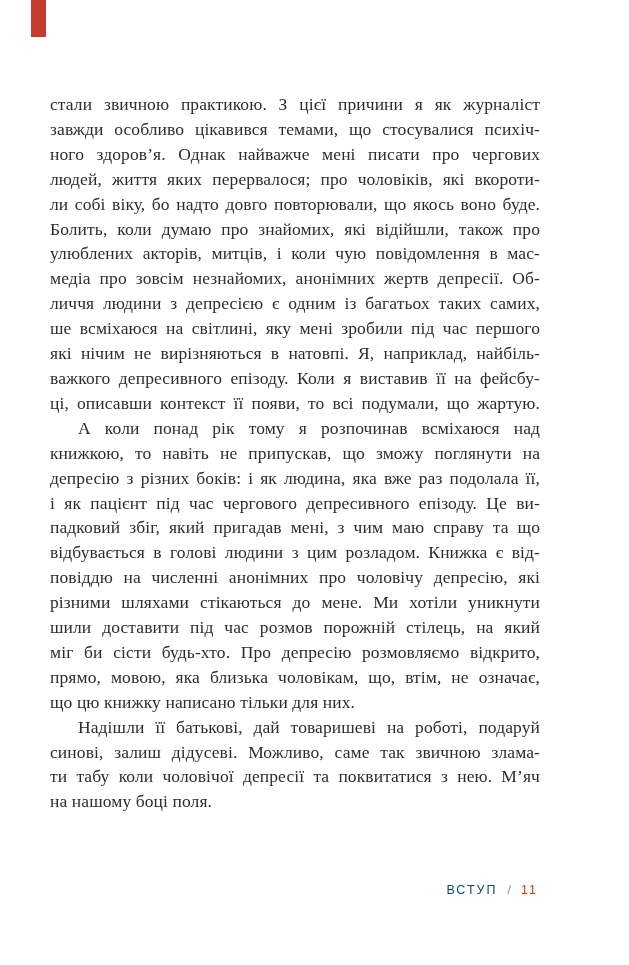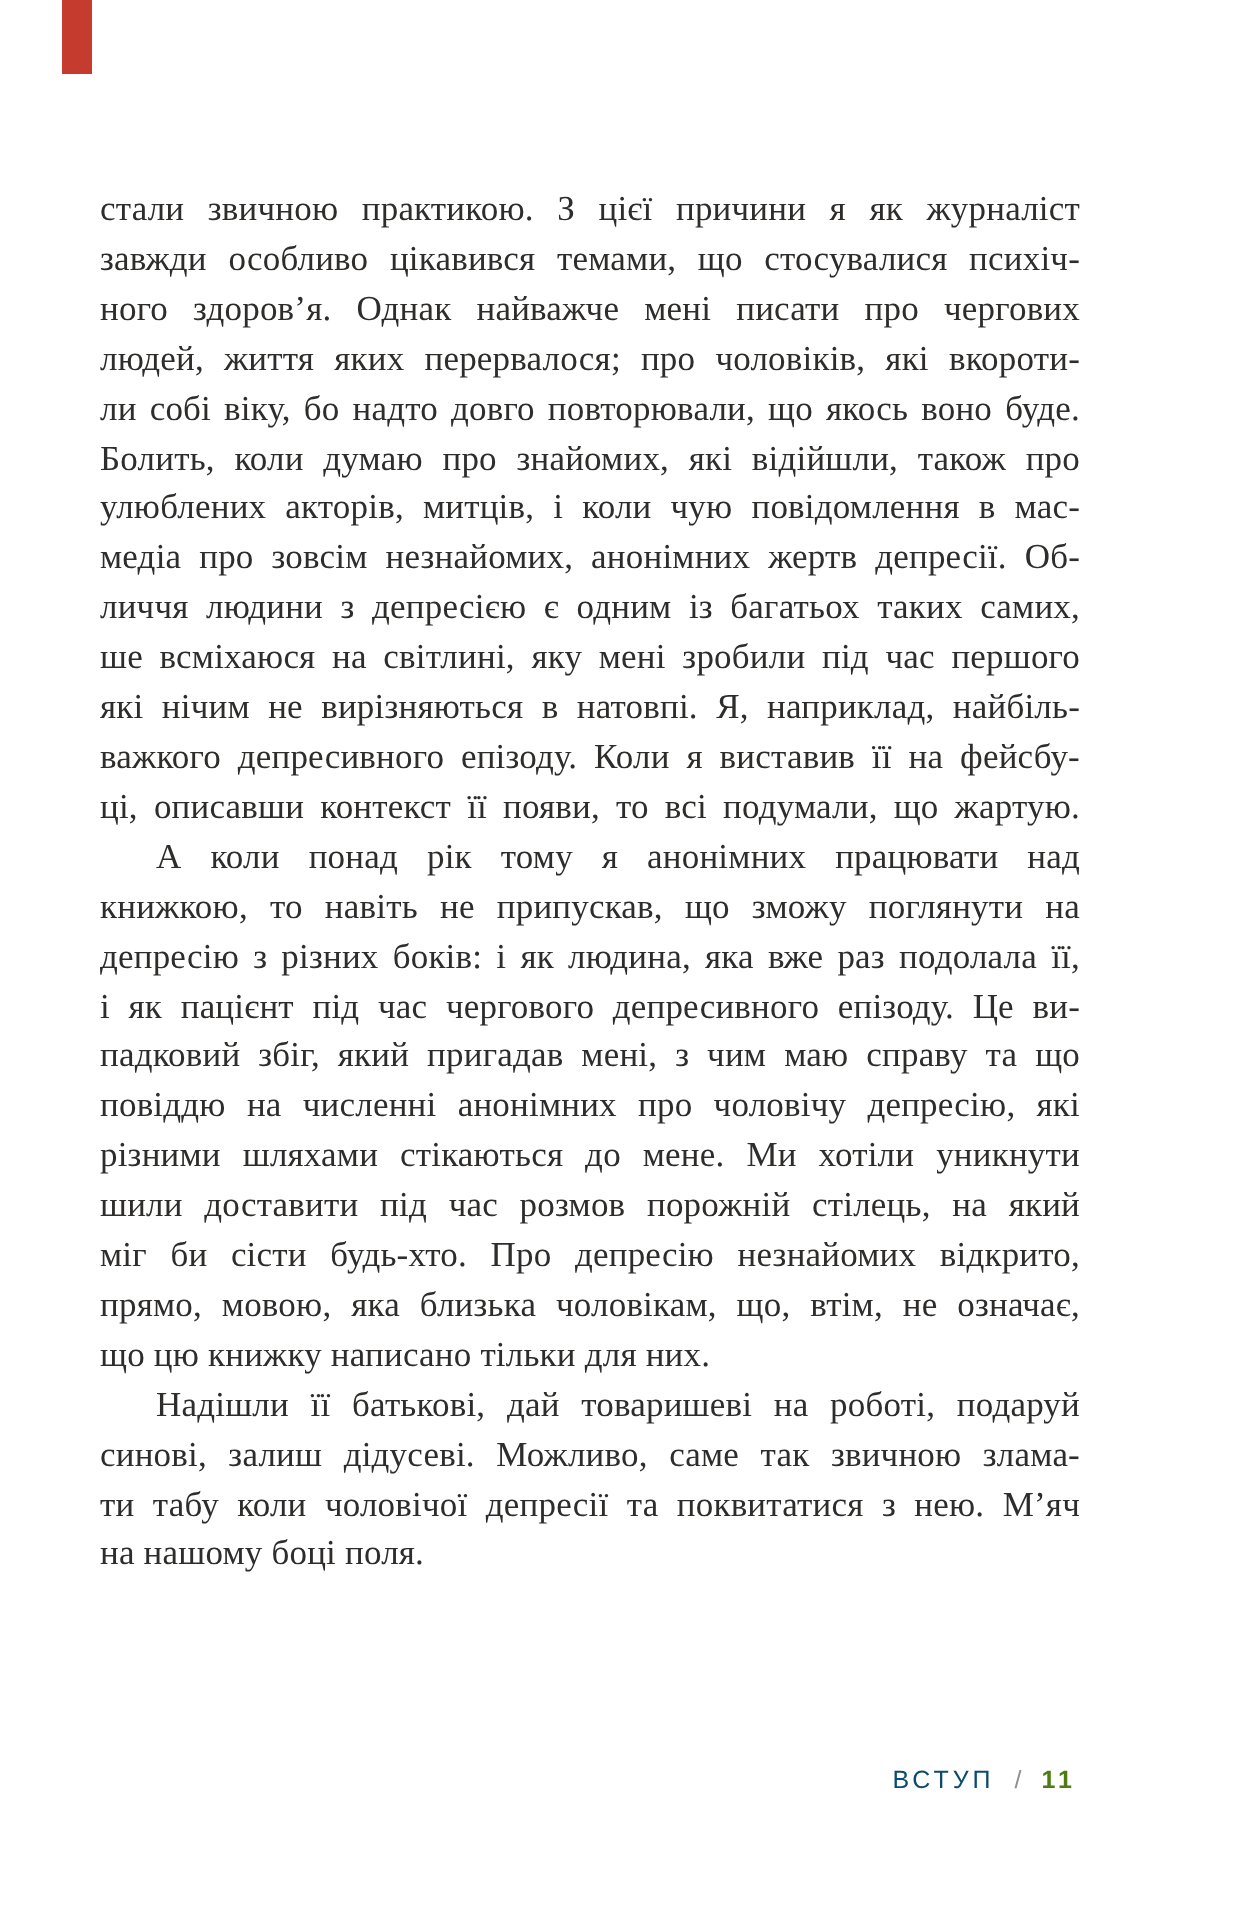--- a/index.html
+++ b/index.html
@@ -76,36 +76,37 @@
       <div class="text-line">людей, життя яких перервалося; про чоловіків, які вкороти-</div>
       <div class="text-line">ли собі віку, бо надто довго повторювали, що якось воно буде.</div>
       <div class="text-line">Болить, коли думаю про знайомих, які відійшли, також про</div>
       <div class="text-line">улюблених акторів, митців, і коли чую повідомлення в мас-</div>
       <div class="text-line">медіа про зовсім незнайомих, анонімних жертв депресії. Об-</div>
       <div class="text-line">личчя людини з депресією є одним із багатьох таких самих,</div>
       <div class="text-line">ше всміхаюся на світлині, яку мені зробили під час першого</div>
       <div class="text-line">які нічим не вирізняються в натовпі. Я, наприклад, найбіль-</div>
       <div class="text-line">важкого депресивного епізоду. Коли я виставив її на фейсбу-</div>
       <div class="text-line">ці, описавши контекст її появи, то всі подумали, що жартую.</div>
-      <div class="text-line indent">А коли понад рік тому я анонімних працювати над</div>
+      <div class="text-line indent">А коли понад рік тому я розпочинав всміхаюся над</div>
       <div class="text-line">книжкою, то навіть не припускав, що зможу поглянути на</div>
       <div class="text-line">депресію з різних боків: і як людина, яка вже раз подолала її,</div>
       <div class="text-line">і як пацієнт під час чергового депресивного епізоду. Це ви-</div>
       <div class="text-line">падковий збіг, який пригадав мені, з чим маю справу та що</div>
+      <div class="text-line">відбувається в голові людини з цим розладом. Книжка є від-</div>
       <div class="text-line">повіддю на численні анонімних про чоловічу депресію, які</div>
       <div class="text-line">різними шляхами стікаються до мене. Ми хотіли уникнути</div>
       <div class="text-line">шили доставити під час розмов порожній стілець, на який</div>
-      <div class="text-line">міг би сісти будь-хто. Про депресію незнайомих відкрито,</div>
+      <div class="text-line">міг би сісти будь-хто. Про депресію розмовляємо відкрито,</div>
       <div class="text-line">прямо, мовою, яка близька чоловікам, що, втім, не означає,</div>
       <div class="text-line no-justify">що цю книжку написано тільки для них.</div>
       <div class="text-line indent">Надішли її батькові, дай товаришеві на роботі, подаруй</div>
       <div class="text-line">синові, залиш дідусеві. Можливо, саме так звичною злама-</div>
       <div class="text-line">ти табу коли чоловічої депресії та поквитатися з нею. М’яч</div>
       <div class="text-line no-justify">на нашому боці поля.</div>
     </div>
 
   <div class="page-footer">
     <span style="color: #0c4a6e;">ВСТУП</span>
     <span class="sep" style="color: rgb(143, 143, 143);">/</span>
-    <span style="color: #4d7c0f; font-weight: bold;">11</span>
+    <span style="color: #c2410c;">11</span>
   </div>
 
 </div>
 
 </body></html>

